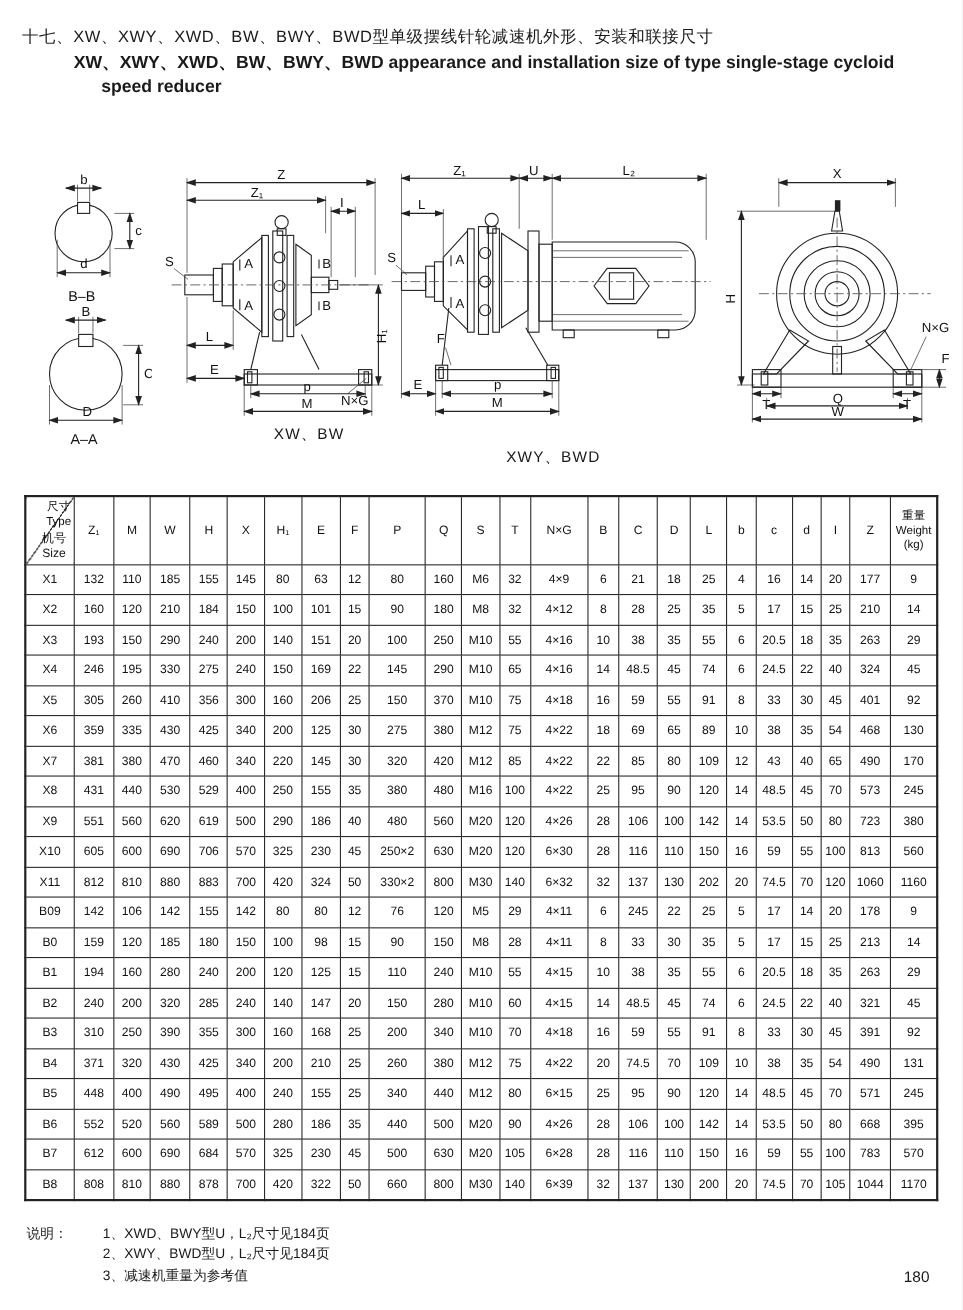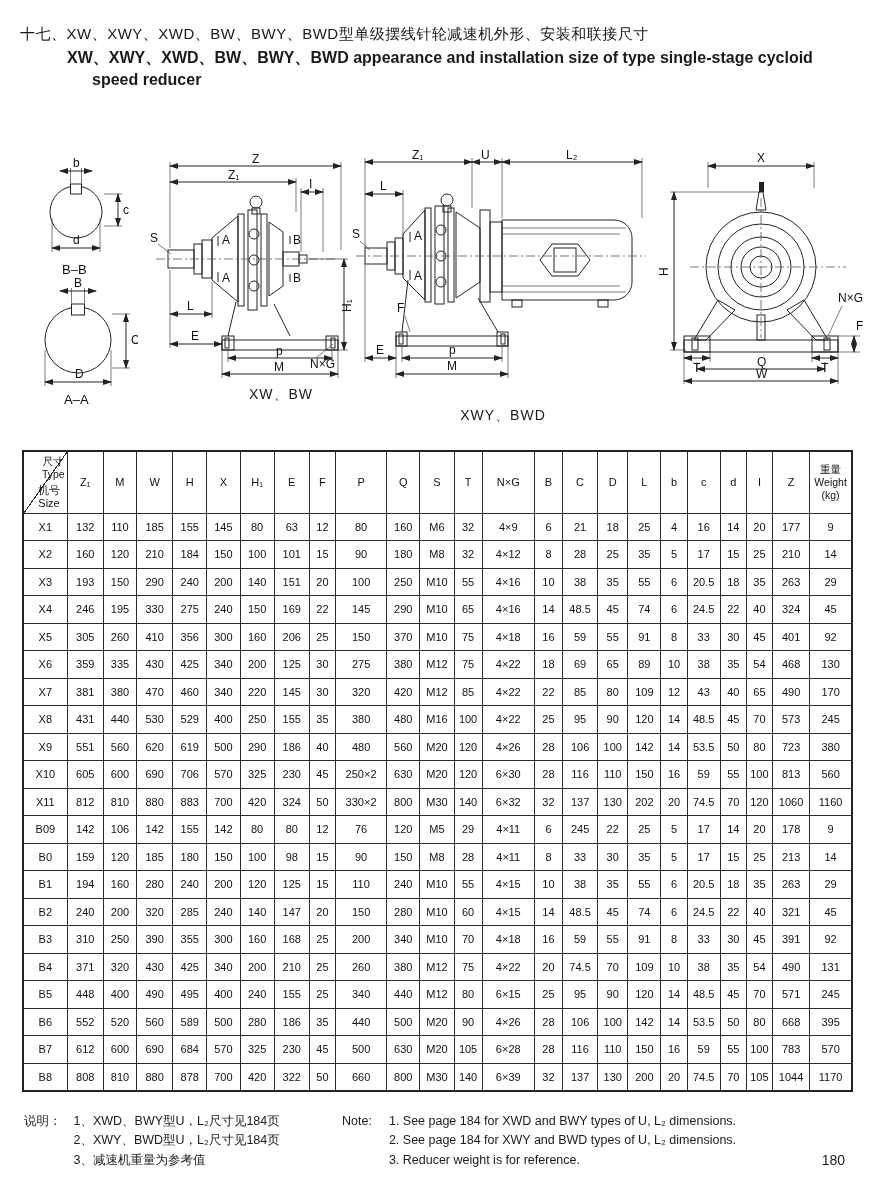--- a/index.html
+++ b/index.html
@@ -28,21 +28,21 @@
         font-size:11px;font-weight:400;padding:0;height:26.5px;color:#111;overflow:hidden;}
   thead tr{height:62px;}
   th.corner{position:relative;
     background-image:linear-gradient(to bottom right,transparent calc(50% - 0.5px),#2b2b2b calc(50% - 0.5px),#2b2b2b calc(50% + 0.5px),transparent calc(50% + 0.5px));}
   .c-tr{position:absolute;top:3px;right:2px;font-size:10.5px;line-height:1.2;text-align:center;}
   .c-bl{position:absolute;bottom:2px;left:14px;font-size:11px;line-height:1.2;text-align:center;}
   th.wt{font-size:10.5px;line-height:1.25;text-align:center;}
   
   .notes{position:absolute;left:24px;top:1112px;width:830px;display:flex;font-size:12.5px;line-height:1.55;}
   .note-block{display:flex;}
-  .notes-cn{width:318px;}
+  .notes-cn{width:318px;gap:20px;}
   .nlabel{white-space:nowrap;}
   .nitems > div{white-space:nowrap;margin-left:12px;}
   .page-no{position:absolute;right:30px;top:1152px;font-size:14px;}
 </style>
 </head>
 <body>
 
 <div class="page">
 
   <div class="title-block">
@@ -939,24 +939,16 @@
 
   <div class="notes">
     <div class="note-block notes-cn">
       <span class="nlabel">说明：</span>
       <div class="nitems">
         <div>1、XWD、BWY型U，L₂尺寸见184页</div>
         <div>2、XWY、BWD型U，L₂尺寸见184页</div>
         <div>3、减速机重量为参考值</div>
       </div>
     </div>
-    <div class="note-block notes-en">
-      <span class="nlabel">Note:</span>
-      <div class="nitems" style="margin-left:5px;">
-        <div>1. See page 184 for XWD and BWY types of U, L₂ dimensions.</div>
-        <div>2. See page 184 for XWY and BWD types of U, L₂ dimensions.</div>
-        <div>3. Reducer weight is for reference.</div>
-      </div>
-    </div>
   </div>
 
   <div class="page-no">180</div>
 </div>
 
 </body></html>

